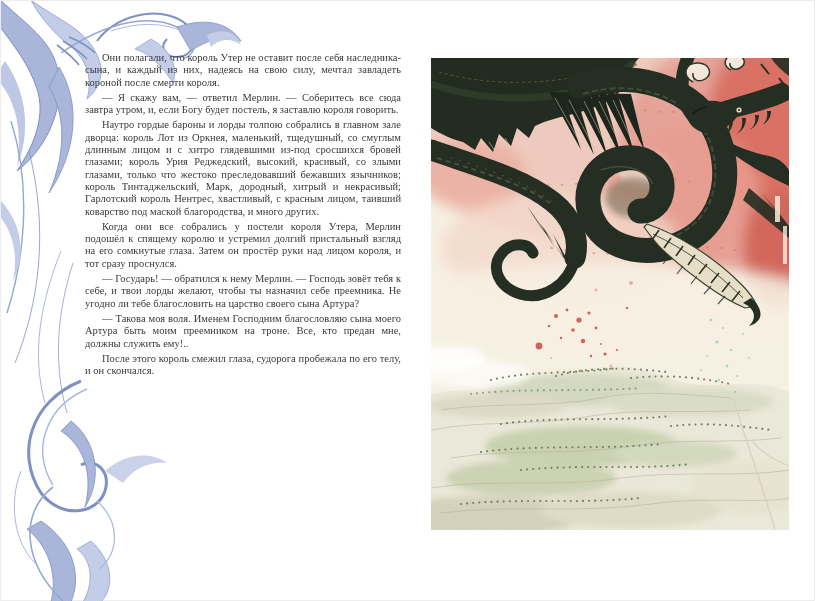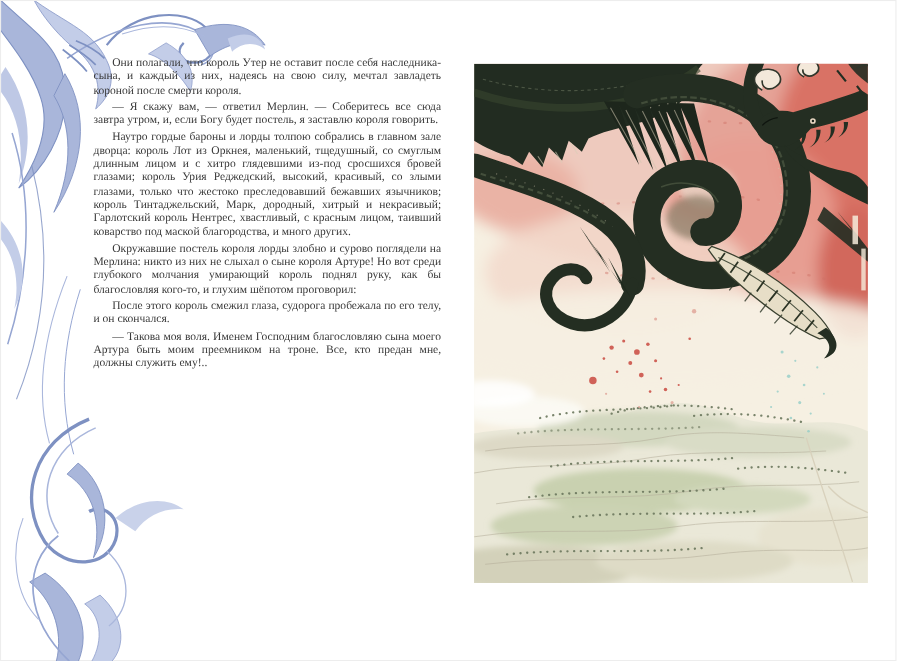--- a/index.html
+++ b/index.html
@@ -50,23 +50,24 @@
       <path d="M20,470 C8,500 12,540 34,562" fill="none" stroke="#aab7dc" stroke-width="1"></path>
       <path d="M104,470 C124,452 150,450 166,462 C148,460 132,468 122,482 Z" fill="#c3cde8" opacity="0.9"></path>
     </g>
   </svg>
 
   <div class="left-page">
     <div class="text-block">
       <p>Они полагали, что король Утер не оставит после себя наследника-сына, и каждый из них, надеясь на свою силу, мечтал завладеть короной после смерти короля.</p>
       <p>— Я скажу вам, — ответил Мерлин. — Соберитесь все сюда завтра утром, и, если Богу будет постель, я заставлю короля говорить.</p>
       <p>Наутро гордые бароны и лорды толпою собрались в главном зале дворца: король Лот из Оркнея, маленький, тщедушный, со смуглым длинным лицом и с хитро глядевшими из-под сросшихся бровей глазами; король Урия Реджедский, высокий, красивый, со злыми глазами, только что жестоко преследовавший бежавших язычников; король Тинтаджельский, Марк, дородный, хитрый и некрасивый; Гарлотский король Нентрес, хвастливый, с красным лицом, таивший коварство под маской благородства, и много других.</p>
-      <p>Окружавшие постель короля лорды злобно и сурово поглядели на Мерлина: никто из них не слыхал о сыне короля Артуре! Но вот среди глубокого молчания умирающий король поднял руку, как бы благословляя кого-то, и глухим шёпотом проговорил:</p>
+      <p>Когда они все собрались у постели короля Утера, Мерлин подошёл к спящему королю и устремил долгий пристальный взгляд на его сомкнутые глаза. Затем он простёр руки над лицом короля, и тот сразу проснулся.</p>
+      <p>— Государь! — обратился к нему Мерлин. — Господь зовёт тебя к себе, и твои лорды желают, чтобы ты назначил себе преемника. Не угодно ли тебе благословить на царство своего сына Артура?</p>
+      <p>— Такова моя воля. Именем Господним благословляю сына моего Артура быть моим преемником на троне. Все, кто предан мне, должны служить ему!..</p>
       <p>После этого король смежил глаза, судорога пробежала по его телу, и он скончался.</p>
-      <p>— Такова моя воля. Именем Господним благословляю сына моего Артура быть моим преемником на троне. Все, кто предан мне, должны служить ему!..</p>
     </div>
   </div>
 
   <div class="right-page">
     <svg class="illustration" viewBox="0 0 358 472" xmlns="http://www.w3.org/2000/svg">
       <defs>
         <filter id="soft" x="-40%" y="-40%" width="180%" height="180%">
             <feGaussianBlur stdDeviation="7"></feGaussianBlur>
           </filter>
         <filter id="soft2" x="-40%" y="-40%" width="180%" height="180%">

